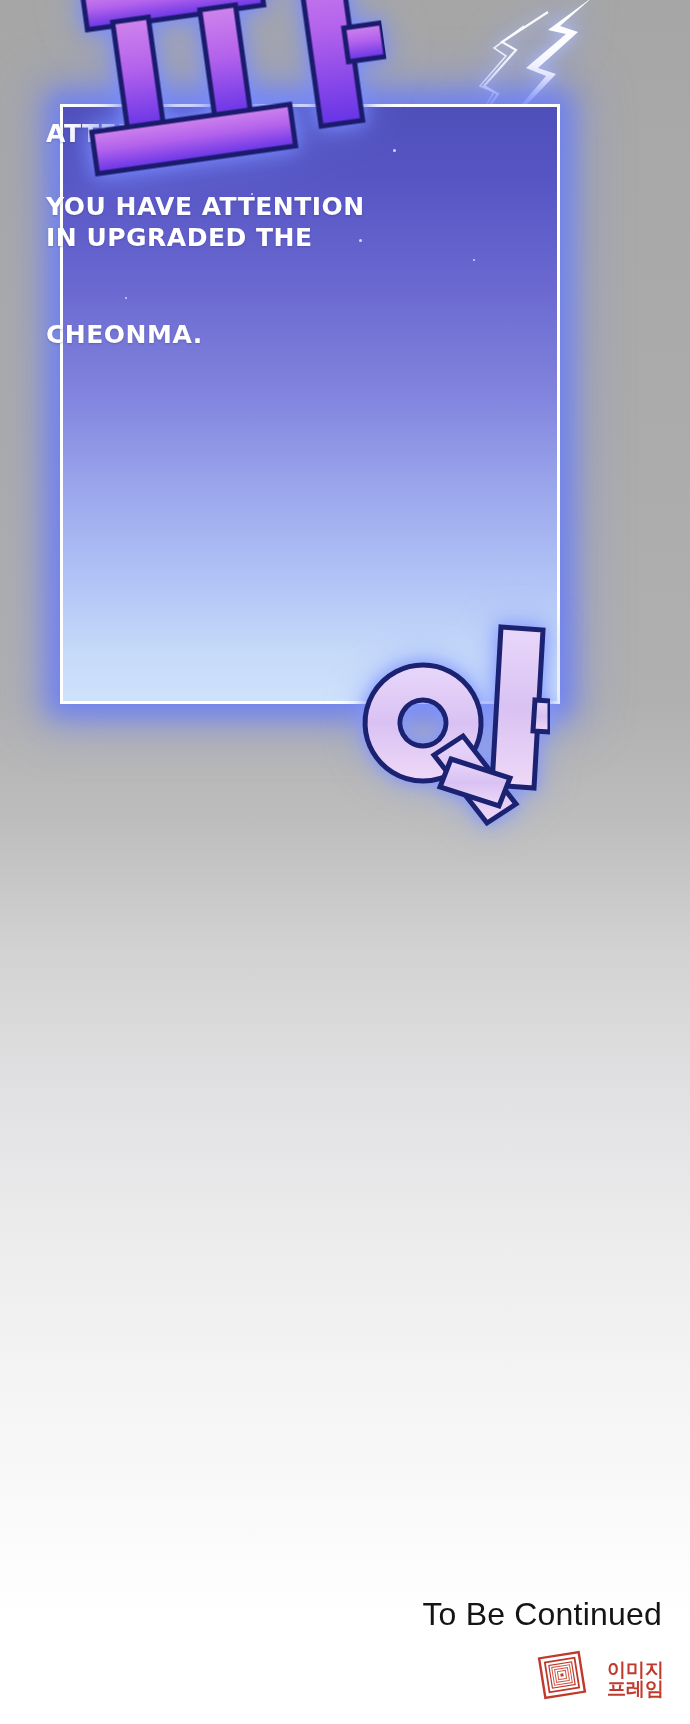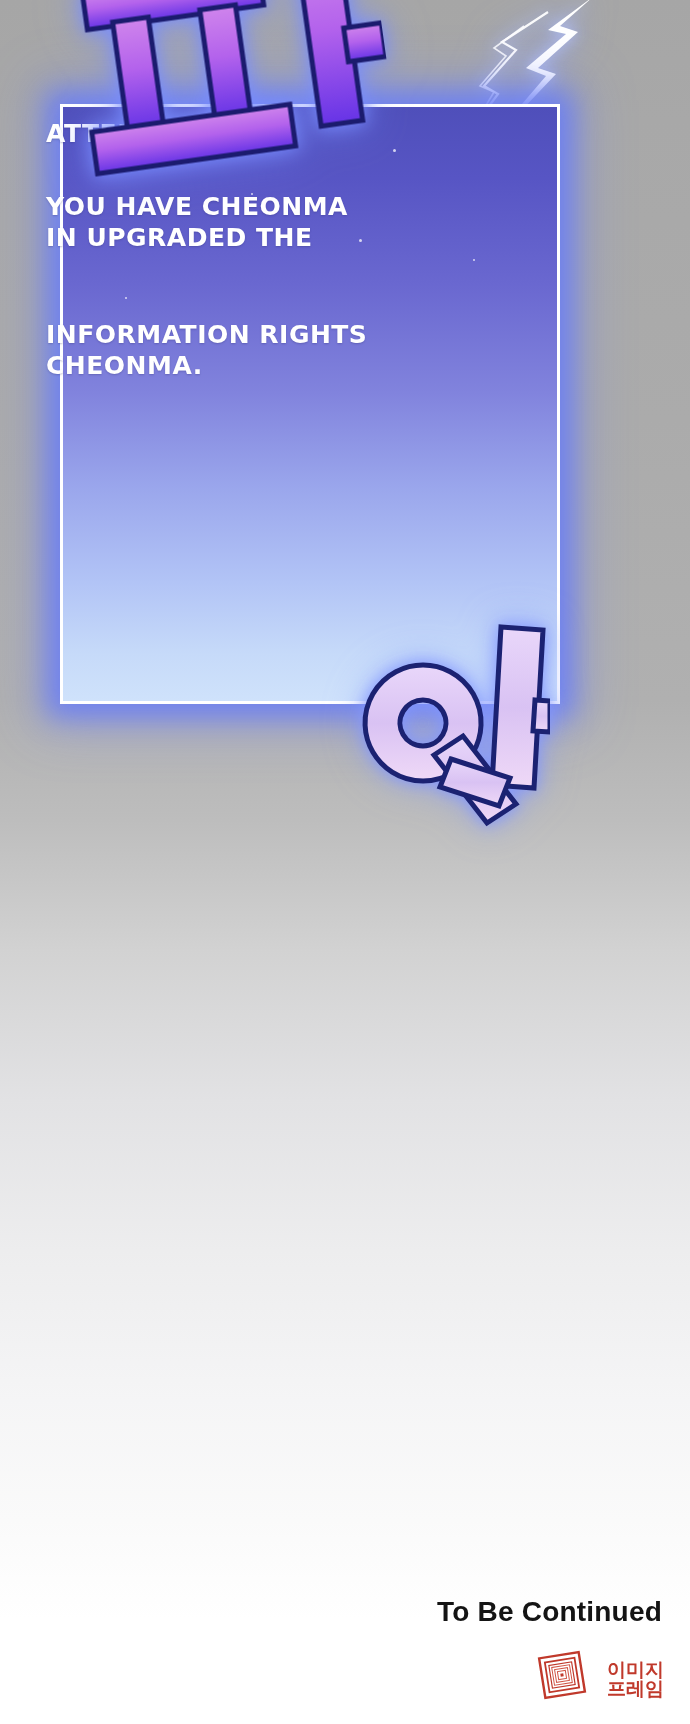--- a/index.html
+++ b/index.html
@@ -131,22 +131,22 @@
     left: 0;
     top: 1596px;
     width: 690px;
     height: 128px;
   }
   .tbc {
     position: absolute;
     right: 28px;
     top: 0px;
     font-family: "Liberation Sans", sans-serif;
-    font-size: 28px;
-    font-weight: 700;
+    font-size: 32px;
+    font-weight: 400;
     color: #141414;
     letter-spacing: 0.2px;
   }
   .brand {
     position: absolute;
     right: 26px;
     top: 56px;
     display: flex;
     align-items: flex-end;
     gap: 22px;
@@ -185,24 +185,23 @@
     <div class="panel-star" style="left:330px;top:42px;width:3px;height:3px;"></div>
     <div class="panel-star" style="left:296px;top:132px;width:3px;height:3px;"></div>
     <div class="panel-star" style="left:410px;top:152px;width:2px;height:2px;"></div>
     <div class="panel-star" style="left:62px;top:190px;width:2px;height:2px;"></div>
     <div class="panel-star" style="left:188px;top:86px;width:2px;height:2px;"></div>
   </div>
 
   <div class="sys-text">
     <div class="sys-line">ATTENTION!</div>
     <div class="sys-gap"></div>
-    <div class="sys-line">YOU HAVE CHEONMA</div>
+    <div class="sys-line">YOU HAVE ATTENTION</div>
     <div class="sys-line">IN UPGRADED THE</div>
     <div class="sys-gap2"></div>
-    <div class="sys-line">INFORMATION RIGHTS</div>
     <div class="sys-line">CHEONMA.</div>
   </div>
 
   <svg class="sfx-pa" viewBox="0 0 310 230">
     <defs>
       <linearGradient id="gPa" x1="0" y1="0" x2="0" y2="1">
         <stop offset="0%" stop-color="#cf84ec"></stop>
         <stop offset="45%" stop-color="#b362ec"></stop>
         <stop offset="100%" stop-color="#6633e6"></stop>
       </linearGradient>

